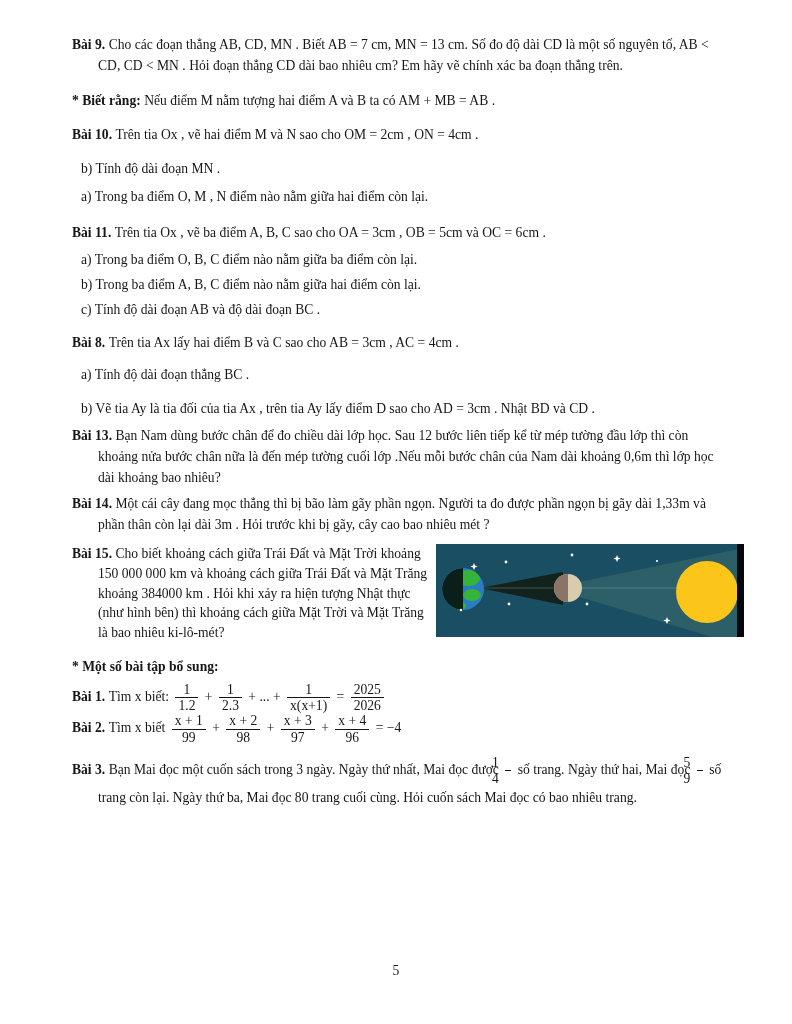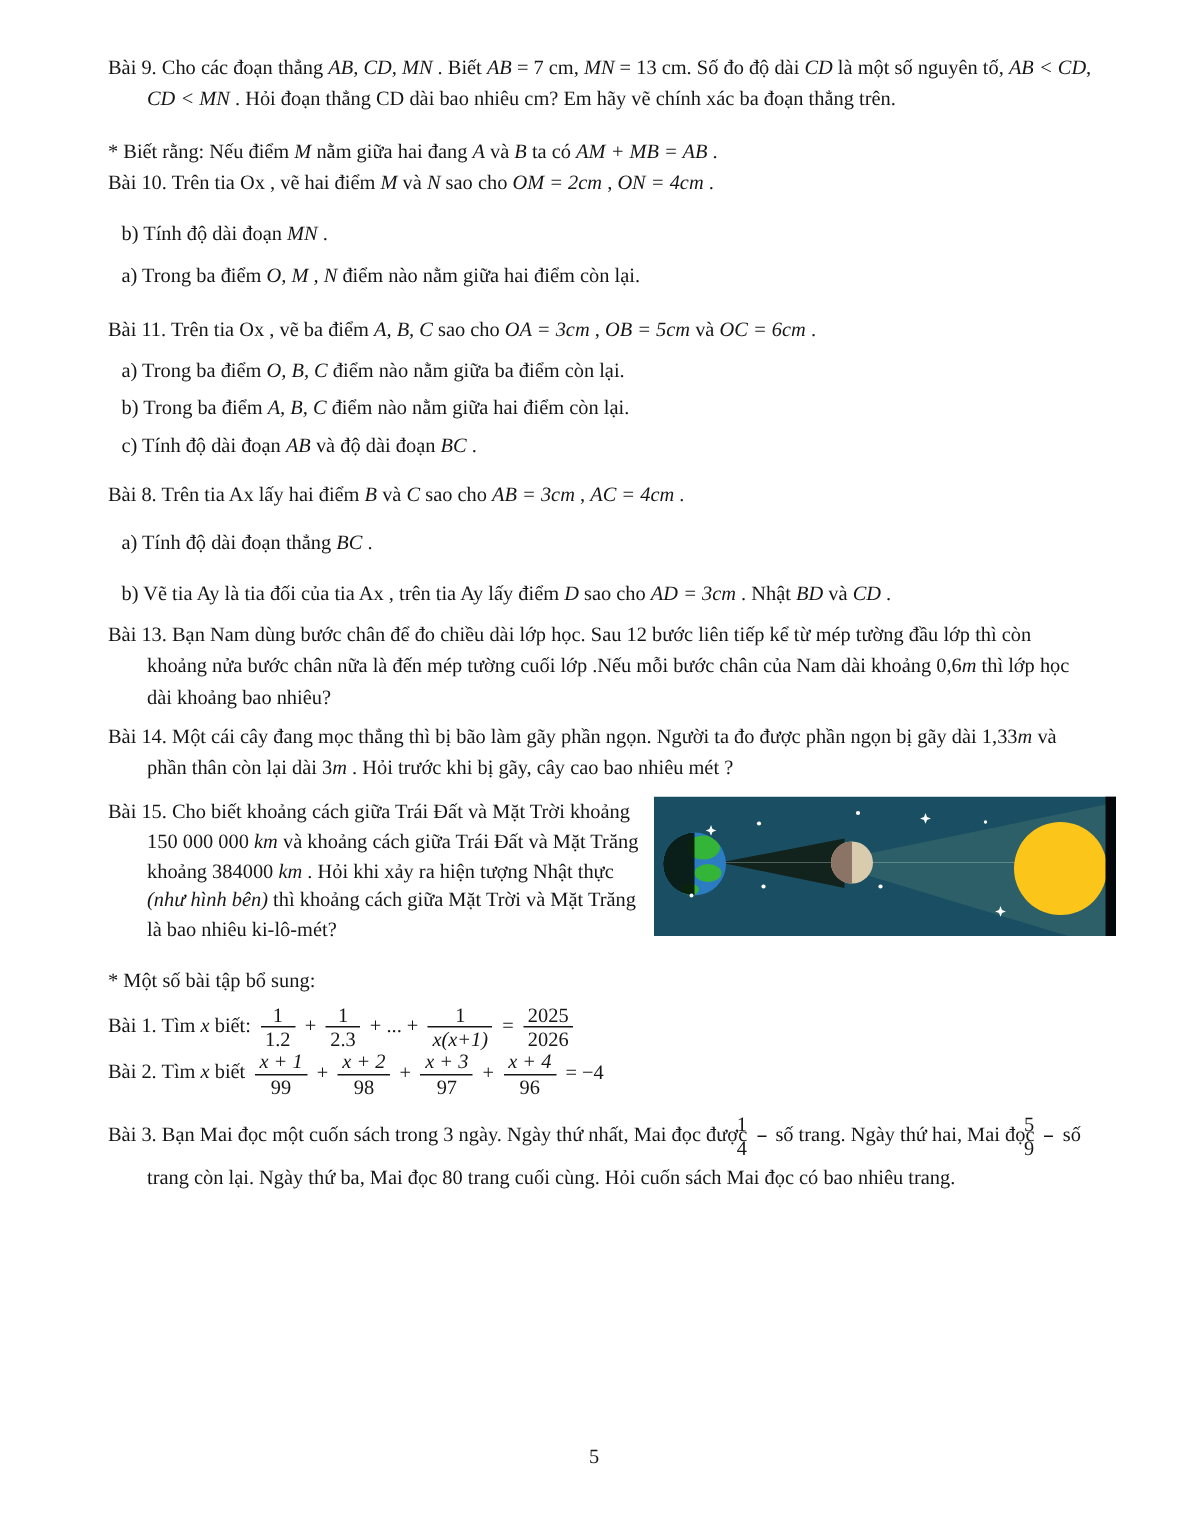--- a/index.html
+++ b/index.html
@@ -6,42 +6,42 @@
   body{
     width:792px;height:1024px;position:relative;
     background:#ffffff;color:#161616;
     font-family:"Liberation Serif","DejaVu Serif",serif;
     overflow:hidden;
   }
   .doc{position:absolute;left:72px;top:28px;width:658px;font-size:13.6px;line-height:21px;}
   p{margin:0;}
   .hang{padding-left:26px;text-indent:-26px;}
   .sub{padding-left:9px;}
-  .bold{font-weight:normal;}
-  .ital{font-style:italic;}
-  .mi{font-style:italic;text-align:center;}
+  .bold{font-weight:bold;}
+  .ital{}
+  .mi{text-align:center;}
   .frac{display:inline-block;vertical-align:middle;text-align:center;margin:0 3px;line-height:1.12;}
   .frac .num{display:block;border-bottom:1.2px solid #161616;padding:0 3px;}
   .frac .den{display:block;padding:0 3px;}
   .row15{display:flex;margin-top:9px;}
   .col15{width:338px;line-height:19.8px;flex:none;}
   .eclipse{width:308px;height:93px;flex:none;margin-left:0;display:block;}
   .pagenum{position:absolute;left:0;right:0;top:963px;text-align:center;font-size:13.6px;}
   .formula-line{display:block;}
 </style>
 </head>
 <body>
 
 <div class="doc">
 
   <p class="hang" style="margin-top:6px"><span class="bold">Bài 9. </span><span>Cho các đoạn thẳng </span><span class="ital">AB, CD, MN</span><span> . Biết </span><span class="ital">AB</span><span> = 7 cm, </span><span class="ital">MN</span><span> = 13 cm. Số đo độ dài </span><span class="ital">CD</span><span> là một số nguyên tố, </span><span class="ital">AB &lt; CD</span><span>, </span><span class="ital">CD &lt; MN</span><span> . Hỏi đoạn thẳng CD dài bao nhiêu cm? Em hãy vẽ chính xác ba đoạn thẳng trên.</span></p>
 
-  <p style="margin-top:14px"><span class="bold">* Biết rằng: </span><span>Nếu điểm </span><span class="ital">M</span><span>  nằm giữa hai đang </span><span class="ital">A</span><span> và </span><span class="ital">B</span><span> ta có </span><span class="ital">AM + MB = AB</span><span> .</span></p>
+  <p style="margin-top:14px"><span class="bold">* Biết rằng: </span><span>Nếu điểm </span><span class="ital">M</span><span>  nằm tượng hai điểm </span><span class="ital">A</span><span> và </span><span class="ital">B</span><span> ta có </span><span class="ital">AM + MB = AB</span><span> .</span></p>
 
-  <p style=""><span class="bold">Bài 10. </span><span>Trên tia Ox , vẽ hai điểm </span><span class="ital">M</span><span>  và </span><span class="ital">N</span><span>  sao cho </span><span class="ital">OM = 2cm</span><span> , </span><span class="ital">ON = 4cm</span><span> .</span></p>
+  <p style="margin-top:13px"><span class="bold">Bài 10. </span><span>Trên tia Ox , vẽ hai điểm </span><span class="ital">M</span><span>  và </span><span class="ital">N</span><span>  sao cho </span><span class="ital">OM = 2cm</span><span> , </span><span class="ital">ON = 4cm</span><span> .</span></p>
   <p class="sub" style="margin-top:13px"><span>b) Tính độ dài đoạn </span><span class="ital">MN</span><span> .</span></p>
   <p class="sub" style="margin-top:7px"><span>a)  Trong ba điểm </span><span class="ital">O, M , N</span><span>  điểm nào nằm giữa hai điểm còn lại.</span></p>
 
   <p style="margin-top:15px"><span class="bold">Bài 11. </span><span>Trên tia Ox , vẽ ba điểm </span><span class="ital">A, B, C</span><span> sao cho </span><span class="ital">OA = 3cm</span><span> , </span><span class="ital">OB = 5cm</span><span> và </span><span class="ital">OC = 6cm</span><span> .</span></p>
   <p class="sub" style="margin-top:6px"><span>a) Trong ba điểm </span><span class="ital">O, B, C</span><span>  điểm nào nằm giữa ba điểm còn lại.</span></p>
   <p class="sub" style="margin-top:4px"><span>b) Trong ba điểm </span><span class="ital">A, B, C</span><span>  điểm nào nằm giữa hai điểm còn lại.</span></p>
   <p class="sub" style="margin-top:4px"><span>c) Tính độ dài đoạn </span><span class="ital">AB</span><span>  và độ dài đoạn </span><span class="ital">BC</span><span> .</span></p>
 
   <p style="margin-top:12px"><span class="bold">Bài 8. </span><span>Trên tia Ax lấy hai điểm </span><span class="ital">B</span><span>  và </span><span class="ital">C</span><span>  sao cho </span><span class="ital">AB = 3cm</span><span> , </span><span class="ital">AC = 4cm</span><span> .</span></p>
   <p class="sub" style="margin-top:11px"><span>a) Tính độ dài đoạn thẳng </span><span class="ital">BC</span><span> .</span></p>

